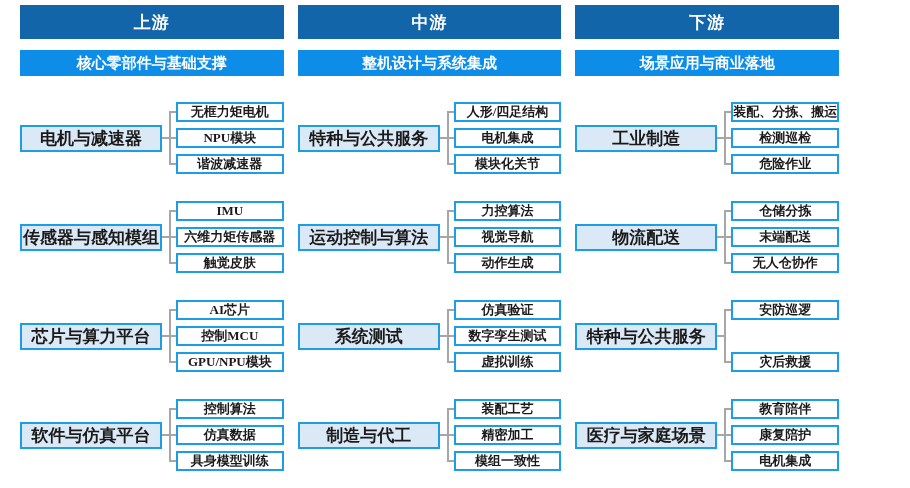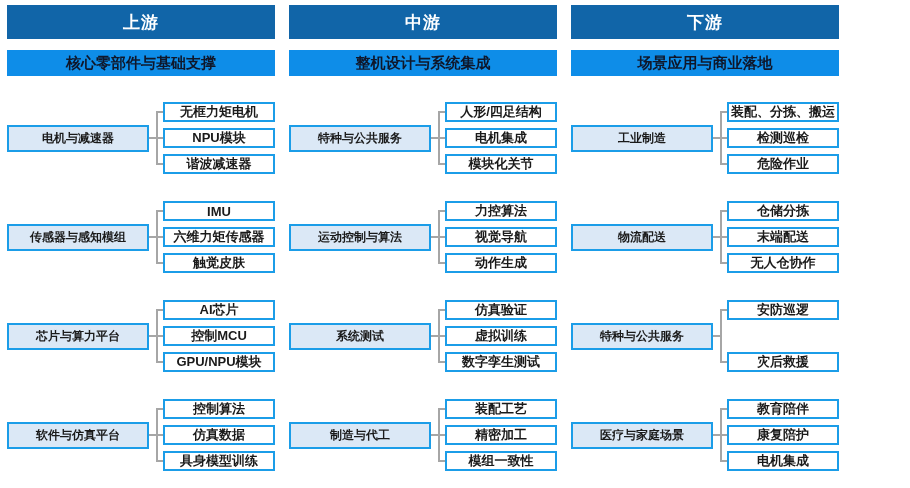--- a/index.html
+++ b/index.html
@@ -1,48 +1,48 @@
 <!DOCTYPE html>
 <html><head>
 <meta charset="utf-8">
 <style>
   * { margin:0; padding:0; box-sizing:border-box; }
   html,body { background:#ffffff; }
   body {
     width:910px; height:488px; overflow:hidden;
     font-family:"Liberation Sans","DejaVu Sans",sans-serif;
   }
-  .canvas { width:846px; height:488px; padding:5px 7px 0 7px;
+  .canvas { width:846px; height:488px; padding:5px 7px 0 20px;
     display:grid; grid-template-columns:1fr 1fr 1fr; column-gap:14px; }
   .col { display:flex; flex-direction:column; min-width:0; }
   .hdr {
     height:34px; background:#1165a8; color:#ffffff;
     font-weight:bold; font-size:17px; letter-spacing:1px;
     display:flex; align-items:center; justify-content:center;
   }
   .sub {
-    height:26px; margin-top:11px; background:#0e8de8; color:#0f172a;
+    height:26px; margin-top:11px; background:#0e8de8; color:#ffffff;
     font-weight:bold; font-size:15px;
     display:flex; align-items:center; justify-content:center;
   }
   .groups { margin-top:26px; height:369px;
     display:flex; flex-direction:column; justify-content:space-between; }
   .group { display:flex; align-items:center; height:72px; }
   .cat {
     flex:0 0 142px; height:27px; background:#dbe8f6; border:2px solid #1b9de8;
     display:flex; align-items:center; justify-content:center;
-    font-weight:bold; font-size:12px; color:#1a1a1a; white-space:nowrap;
+    font-weight:bold; font-size:17px; color:#1a1a1a; white-space:nowrap;
   }
   .catstub { flex:0 0 7px; height:2px; background:#a6a6a6; align-self:center; }
   .items {
     flex:1; height:72px; margin-left:7px; position:relative; min-width:0;
     display:flex; flex-direction:column; justify-content:space-between;
   }
   .bracket { position:absolute; left:-7px; top:10px; bottom:10px; width:2px; background:#a6a6a6; }
-  .itemrow { position:relative; height:20px; display:flex; }
+  .itemrow { position:relative; height:20px; display:flex;font-family:Liberation Serif, serif; }
   .stub { position:absolute; left:-7px; top:9px; width:7px; height:2px; background:#a6a6a6; }
   .item {
     flex:1; height:20px; background:#ffffff; border:2px solid #1b9de8;
     display:flex; align-items:center; justify-content:center;
     font-weight:bold; font-size:13px; color:#1a1a1a; white-space:nowrap;
   }
 </style>
 </head>
 <body>
 
@@ -185,25 +185,25 @@
         <div class="cat">系统测试</div>
         <div class="catstub"></div>
         <div class="items">
           <div class="bracket"></div>
           <div class="itemrow">
               <div class="stub"></div>
               <div class="item">仿真验证</div>
             </div>
           <div class="itemrow">
               <div class="stub"></div>
+              <div class="item">数字孪生测试</div>
+            </div>
+          <div class="itemrow">
+              <div class="stub"></div>
               <div class="item">虚拟训练</div>
-            </div>
-          <div class="itemrow">
-              <div class="stub"></div>
-              <div class="item">数字孪生测试</div>
             </div>
         </div>
       </div>
 
       <div class="group">
         <div class="cat">制造与代工</div>
         <div class="catstub"></div>
         <div class="items">
           <div class="bracket"></div>
           <div class="itemrow">

